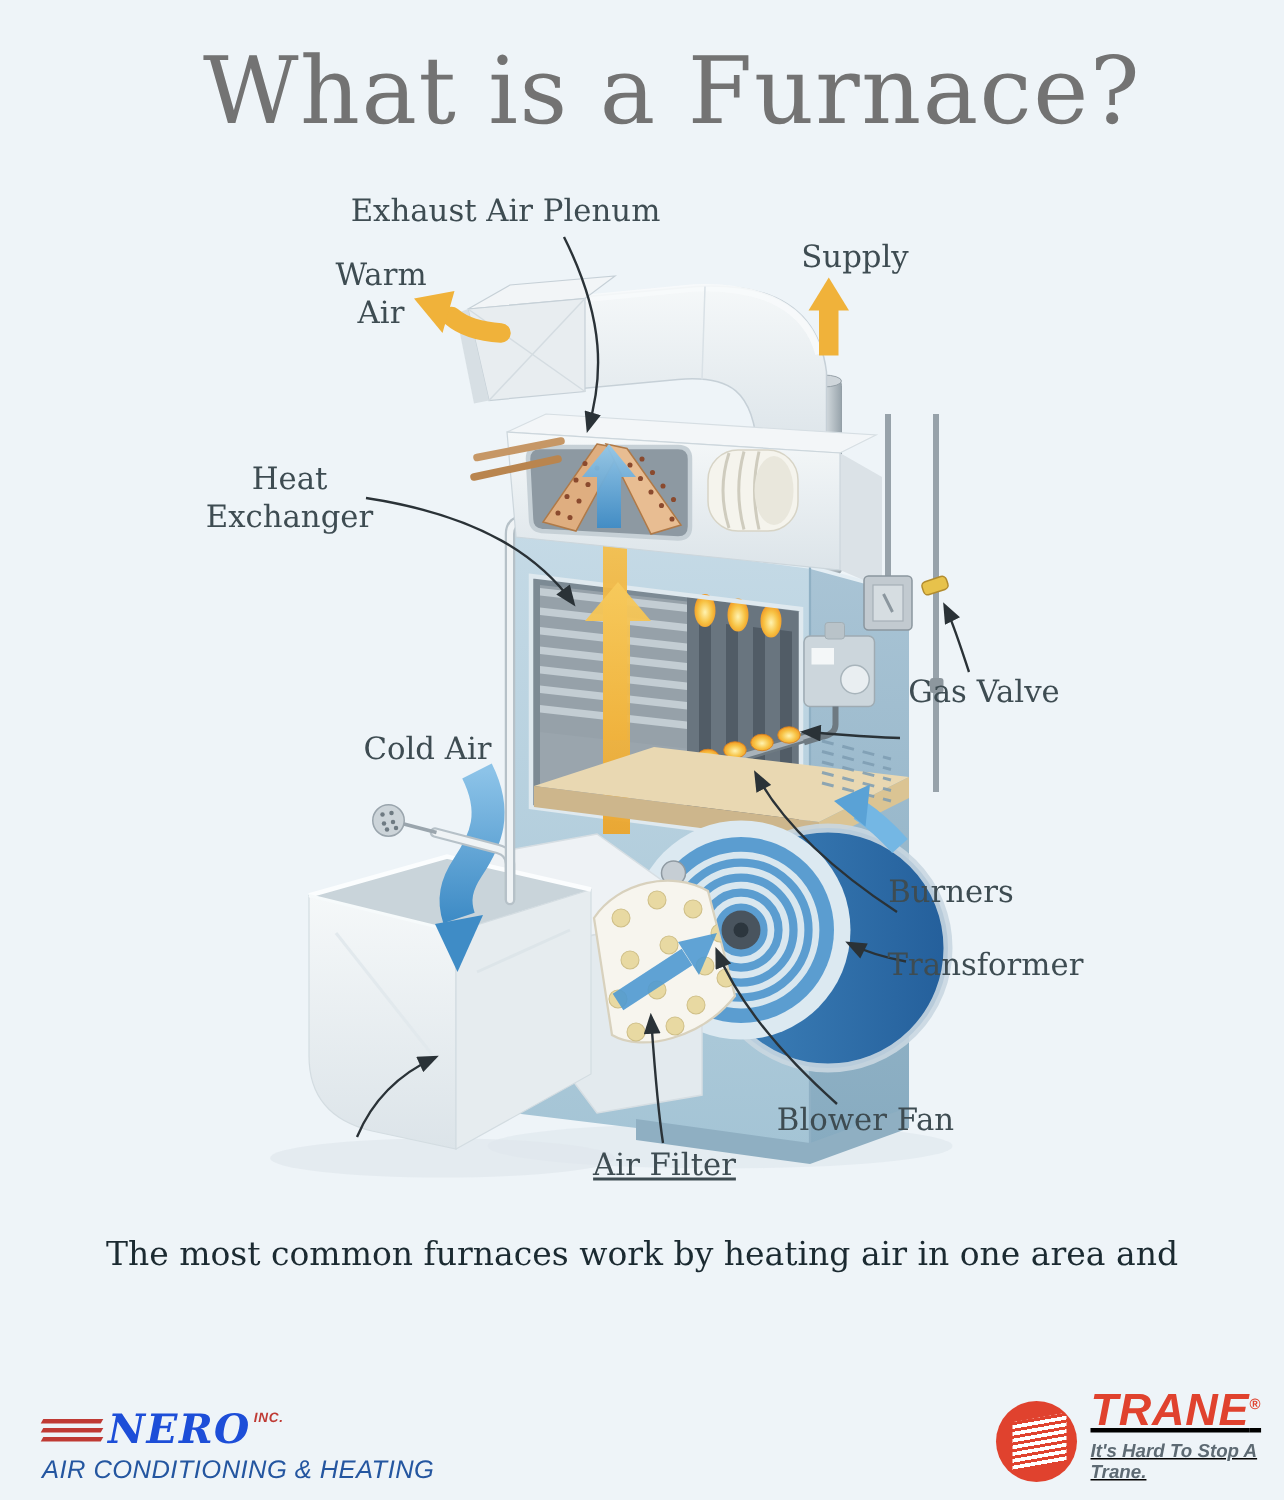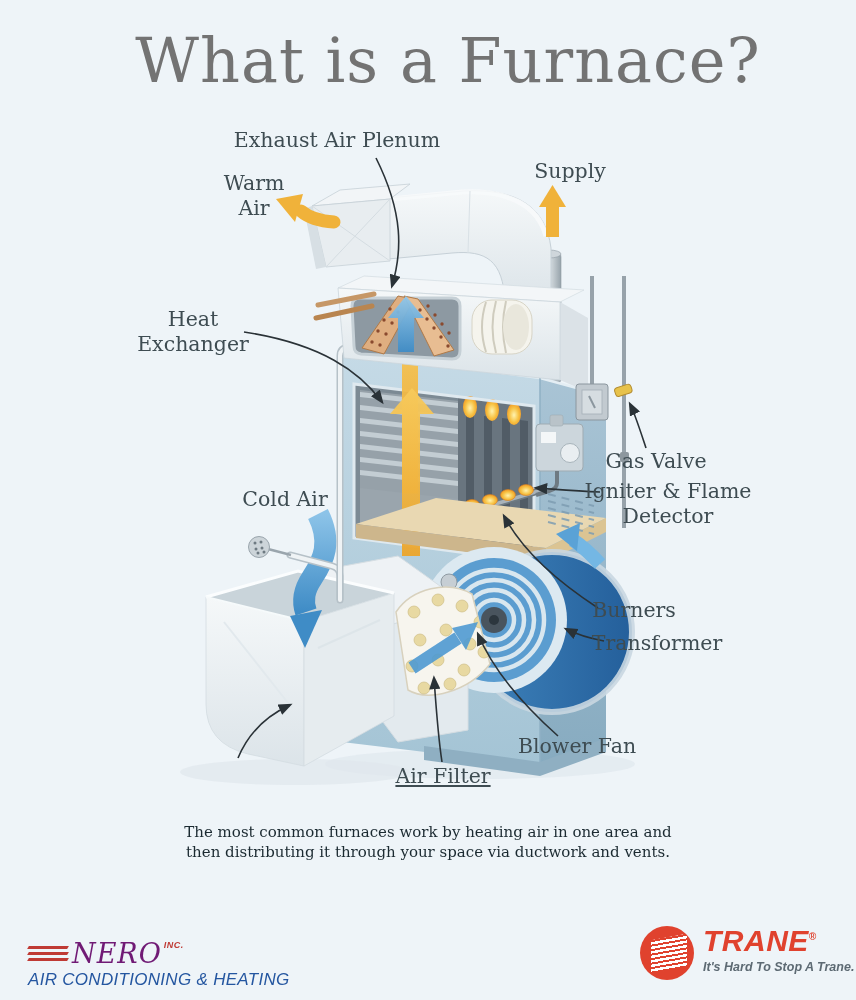--- a/index.html
+++ b/index.html
@@ -4,37 +4,37 @@
 <style>
   html,body{margin:0;padding:0;background:#eef4f8;}
   .canvas{position:relative;width:856px;height:1000px;background:#eef4f8;overflow:hidden;
           font-family:"DejaVu Serif","Liberation Serif",serif;}
   .page-title{position:absolute;left:0;top:24px;width:100%;text-align:center;
           font-size:62px;color:#737373;letter-spacing:1px;padding-left:20px;}
   .diagram-svg{position:absolute;left:0;top:0;}
   .part-label{position:absolute;transform:translateX(-50%);text-align:center;
           font-size:20.5px;line-height:1.22;color:#3e4c52;white-space:pre-line;}
   .description{position:absolute;left:0;top:822px;width:100%;text-align:center;
-          font-size:15px;line-height:1.36;color:#1b2a31;}
+          font-size:22px;line-height:1.36;color:#1b2a31;}
   
   .nero{position:absolute;left:28px;top:940px;}
   .nero-row{display:flex;align-items:center;}
   .stripes{display:flex;flex-direction:column;justify-content:center;gap:3px;width:40px;}
   .stripes i{display:block;height:3px;background:#bf3a34;transform:skewX(-30deg);}
-  .nero-name{font-family:"DejaVu Serif",serif;font-style:italic;font-weight:normal;
-          font-size:27px;color:#701a75;letter-spacing:1px;margin:0 2px 0 4px;line-height:1;}
+  .nero-name{font-family:"DejaVu Serif",serif;font-style:italic;font-weight:bold;
+          font-size:27px;color:#1d4ed8;letter-spacing:1px;margin:0 2px 0 4px;line-height:1;}
   .nero-inc{display:flex;flex-direction:column;align-items:flex-start;justify-content:flex-end;
           height:26px;gap:17px;}
   .nero-inc .bar{display:block;width:34px;height:3px;background:#bf3a34;transform:skewX(-30deg);}
   .nero-inc span{font-family:"Liberation Sans",sans-serif;font-style:italic;font-weight:bold;
           font-size:9px;color:#bf3a34;letter-spacing:.5px;line-height:1;}
   .nero-tag{font-family:"Liberation Sans",sans-serif;font-style:italic;font-weight:normal;
           font-size:17px;color:#2456a0;letter-spacing:.3px;margin-top:3px;}
   
-  .trane{position:absolute;left:640px;top:926px;display:flex;align-items:flex-start;gap:9px;}
+  .trane{position:absolute;left:664px;top:926px;display:flex;align-items:flex-end;gap:9px;text-decoration:underline;}
   .trane-circle{width:54px;height:54px;border-radius:50%;background:#e0422e;
           position:relative;overflow:hidden;flex:0 0 auto;}
   .trane-stripes{position:absolute;left:11px;top:11px;width:36px;height:33px;
           background:repeating-linear-gradient(180deg,rgba(255,255,255,0) 0 2px,#fff 2px 4.5px);
           transform:skewY(-10deg);}
   .trane-name{font-family:"Liberation Sans",sans-serif;font-style:italic;font-weight:bold;
           font-size:30px;color:#e0422e;letter-spacing:.5px;line-height:1;}
   .trane-name sup{font-size:10px;}
   .trane-tag{font-family:"Liberation Sans",sans-serif;font-style:italic;font-weight:bold;
           font-size:12.5px;color:#5d6a73;margin-top:4px;}
@@ -365,30 +365,27 @@
   </svg>
 
   <div class="part-label" style="left:337px;top:128px;">Exhaust Air Plenum</div>
   <div class="part-label" style="left:254px;top:171px;">Warm
 Air</div>
   <div class="part-label" style="left:570px;top:159px;">Supply</div>
   <div class="part-label" style="left:193px;top:307px;">Heat
 Exchanger</div>
   <div class="part-label" style="left:285px;top:487px;">Cold Air</div>
   <div class="part-label" style="left:656px;top:449px;">Gas Valve</div>
-  <div class="part-label" style="left:668px;top:479px;">Igniter &amp; Flame
-Detector</div>
-  <div class="part-label" style="left:634px;top:598px;">Burners</div>
+  <div class="part-label" style="left:634px;top:582px;">Burners</div>
   <div class="part-label" style="left:657px;top:631px;">Transformer</div>
   <div class="part-label" style="left:577px;top:734px;">Blower Fan</div>
   <div class="part-label" style="left:443px;top:764px;text-decoration:underline;">Air Filter</div>
 
   <div class="description">
     <div>The most common furnaces work by heating air in one area and</div>
-    <div>then distributing it through your space via ductwork and vents.</div>
   </div>
 
   <div class="nero">
     <div class="nero-row">
       <div class="stripes">
           <i></i>
           <i></i>
           <i></i>
         </div>
       <div class="nero-name">NERO</div>

